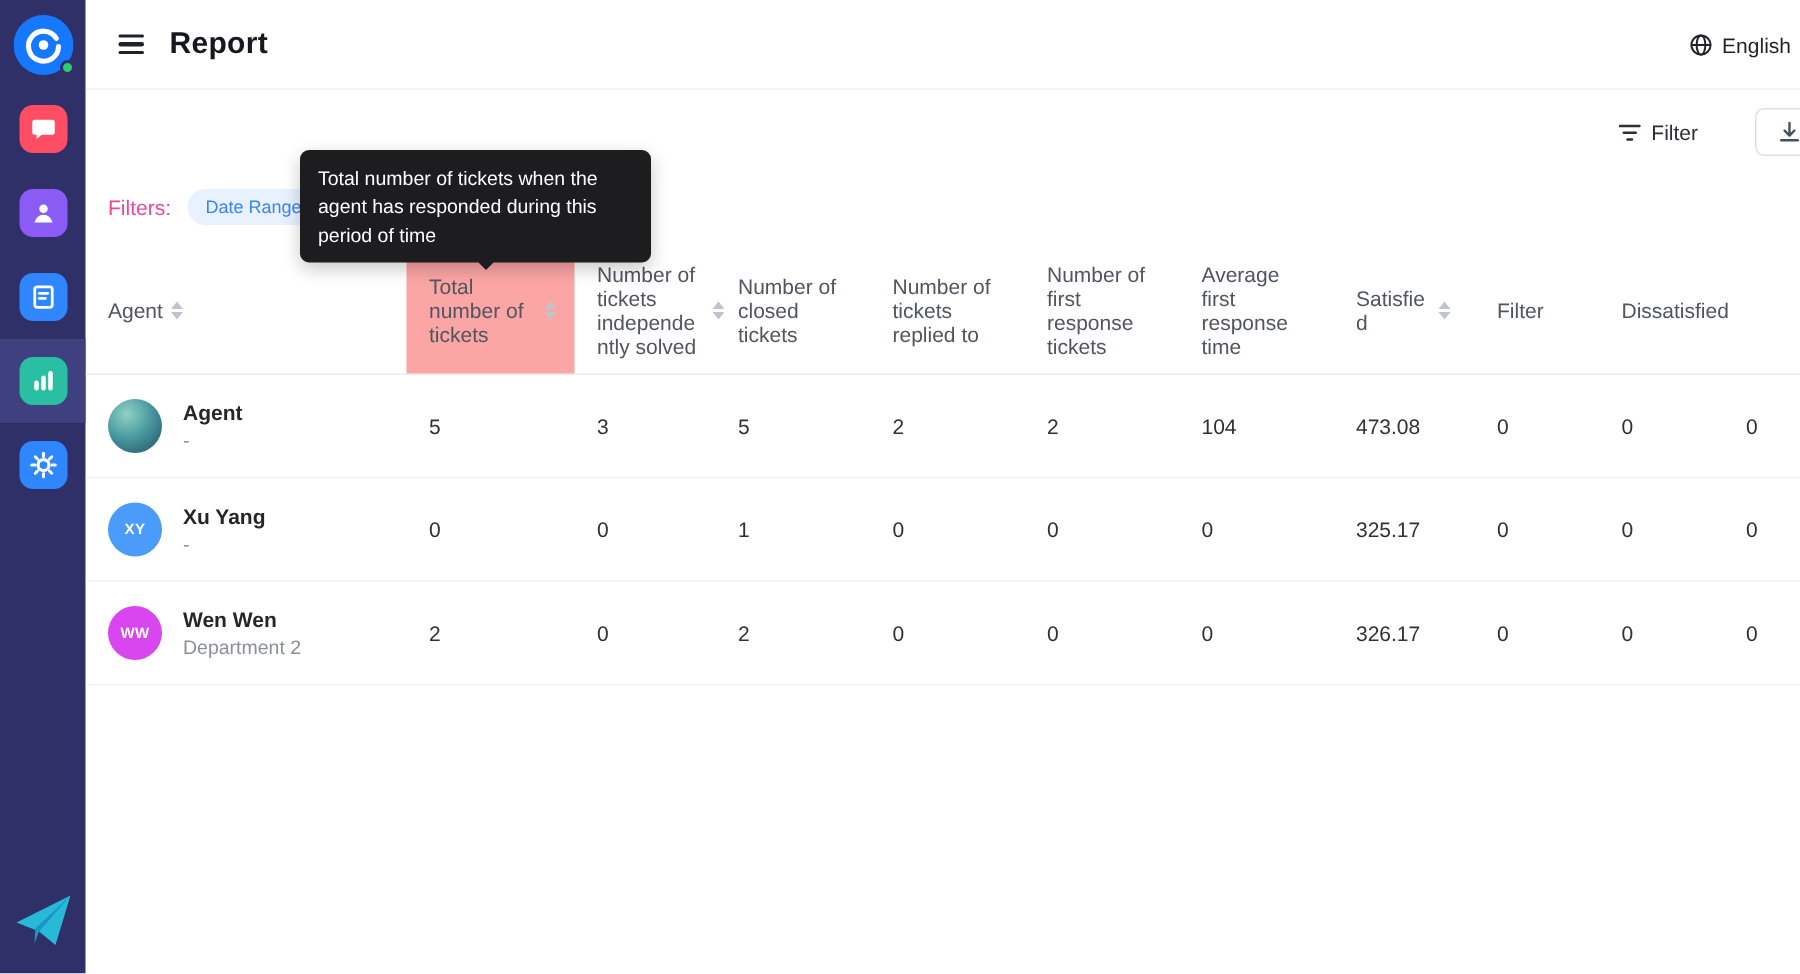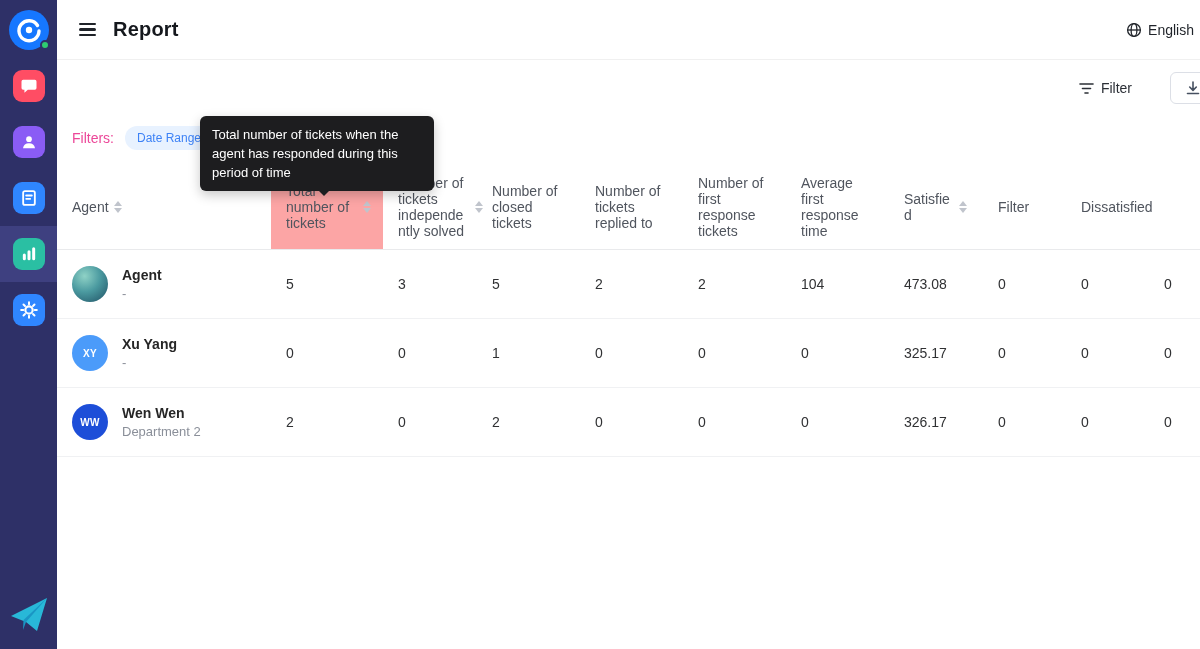--- a/index.html
+++ b/index.html
@@ -43,21 +43,21 @@
     display:flex; align-items:center; justify-content:center; margin-right:-16px; cursor:pointer; flex-shrink:0; }
 
   
   .filters-row { margin-top:22px; padding-left:15px; display:flex; align-items:center; gap:11px; }
   .filters-label { font-size:14px; color:#ec4899; }
   .pill { height:24px; padding:12px 12px; border-radius:13px; background:#e8f2ff;
     color:#3d82f6; font-size:12px; display:flex; align-items:center; gap:5px; cursor:pointer; white-space:nowrap; }
   .pill .pill-caret { font-size:9px; color:#3d82f6; }
 
   
-  .tooltip { position:absolute; left:143px; top:56px; width:234px; z-index:30;
+  .tooltip { position:absolute; left:143px; top:40px; width:234px; z-index:30;
     background:#1d1d1f; color:#fff; font-size:13px; line-height:19px;
     padding:9px 12px; border-radius:6px; box-shadow:0 4px 12px rgba(0,0,0,.22); }
   .tooltip:after { content:""; position:absolute; left:118px; bottom:-5px; width:0; height:0;
     border-left:6px solid transparent; border-right:6px solid transparent; border-top:6px solid #1d1d1f; }
 
   
   .table { margin-top:14px; width:1210px; }
   .thead, .trow { display:grid;
     grid-template-columns:214px 112px 94px 103px 103px 103px 103px 94px 83px 83px 110px; }
   .thead { border-bottom:1px solid #e9eaec; }
@@ -291,21 +291,21 @@
         <div class="td">0</div>
         <div class="td">0</div>
         <div class="td">325.17</div>
         <div class="td">0</div>
         <div class="td">0</div>
         <div class="td">0</div>
       </div>
 
       <div class="trow">
         <div class="td agent-cell">
-          <div class="avatar" style="background: #1d4ed8;">WW</div>
+          <div class="avatar" style="background: #d946ef;">WW</div>
           <div>
             <div class="agent-name">Wen Wen</div>
             <div class="agent-dept">Department 2</div>
           </div>
         </div>
         <div class="td">2</div>
         <div class="td">0</div>
         <div class="td">2</div>
         <div class="td">0</div>
         <div class="td">0</div>

